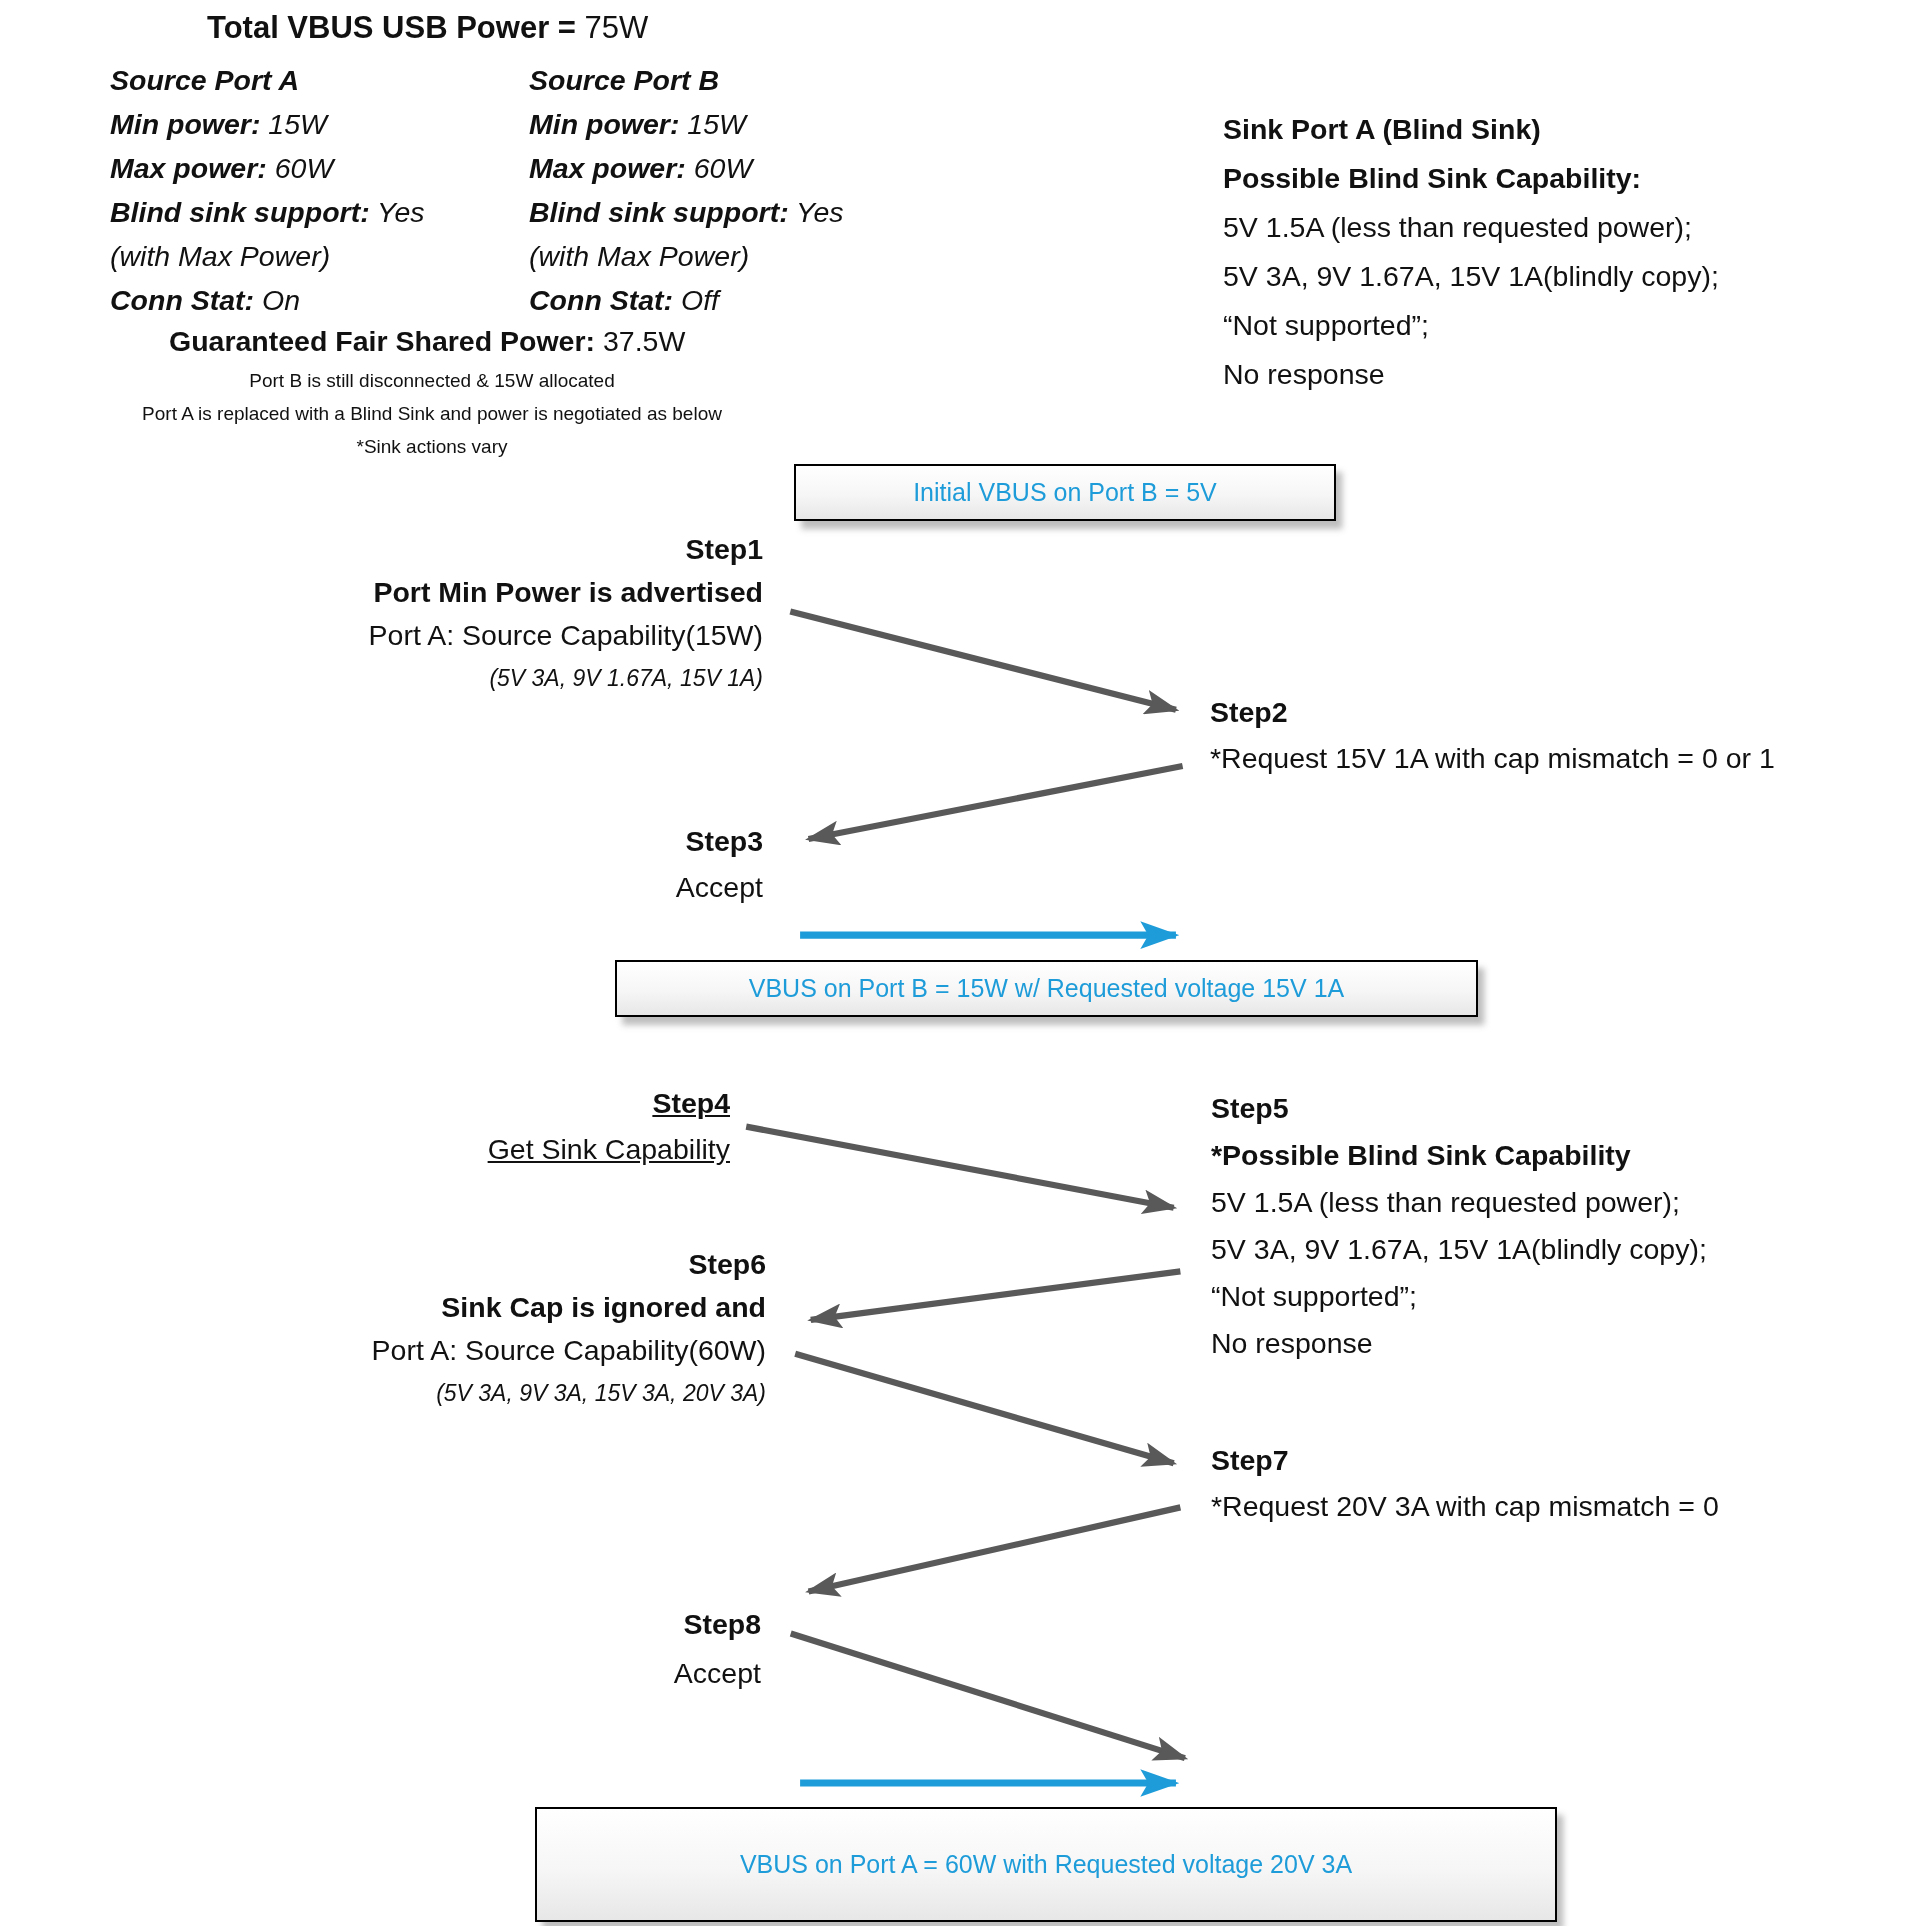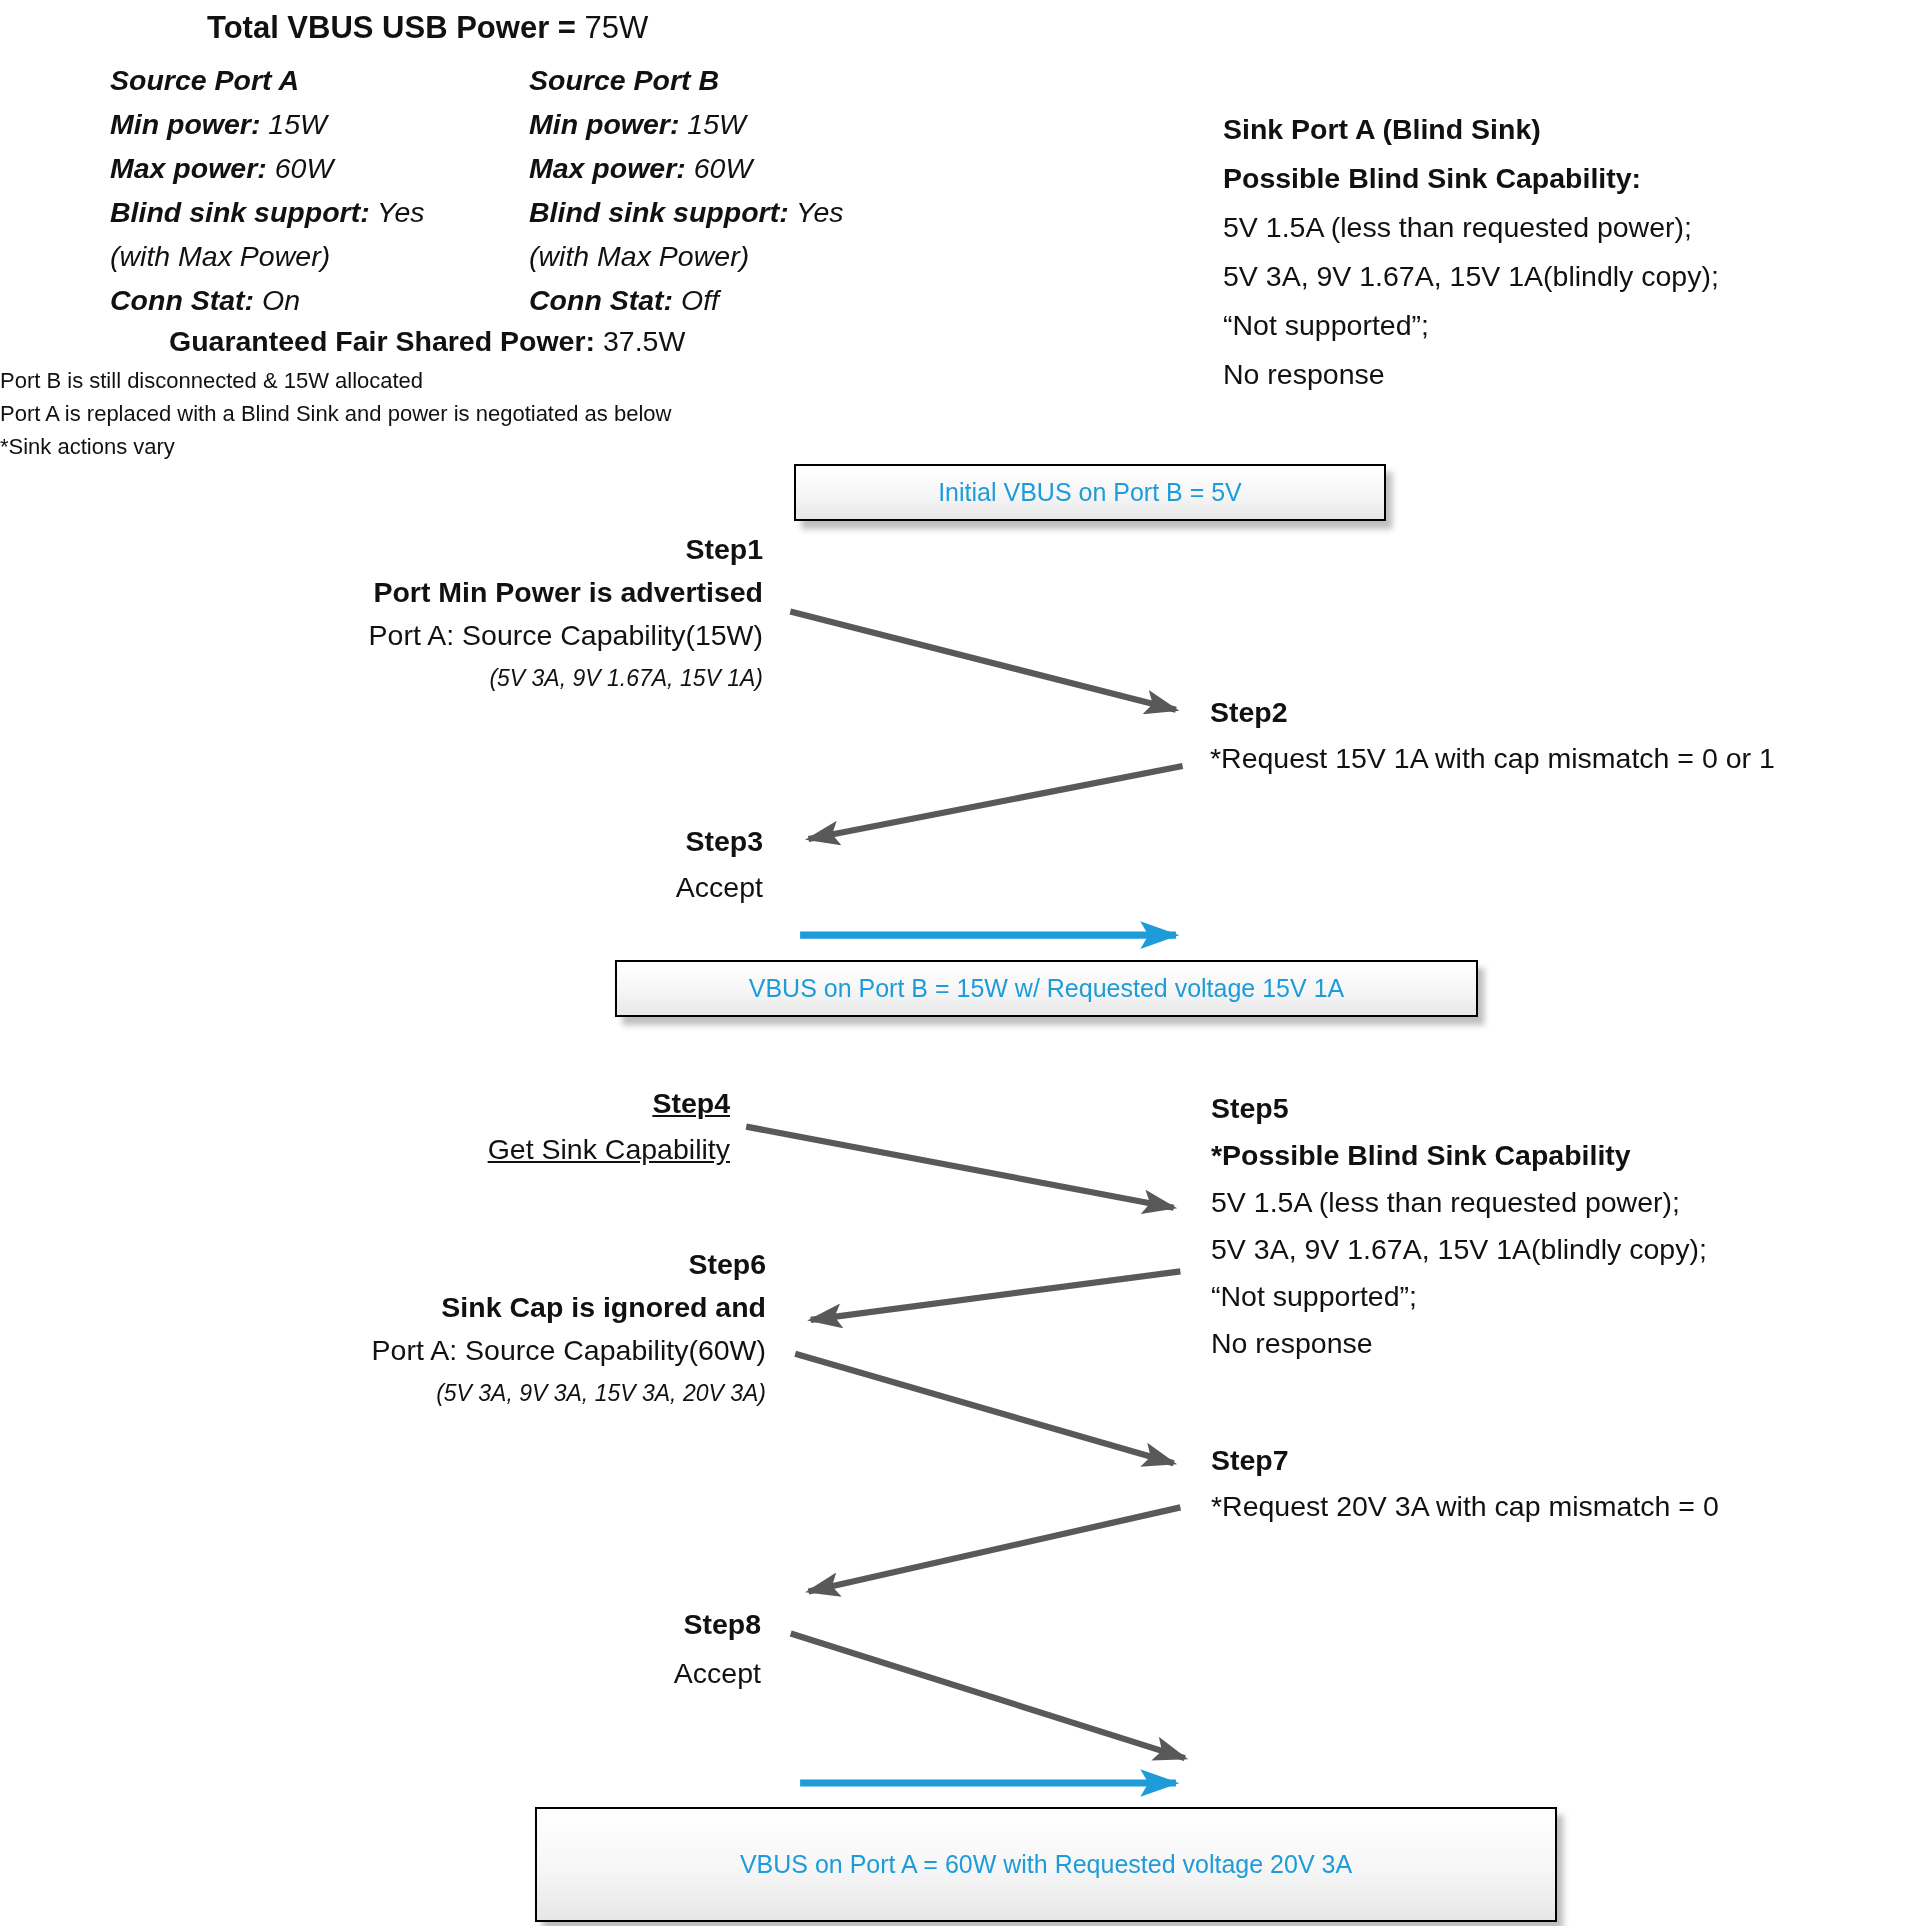--- a/index.html
+++ b/index.html
@@ -19,21 +19,21 @@
   
   .title-line{font-size:31px; line-height:40px; white-space:nowrap;}
 
   
   .port-col{font-size:28.5px; line-height:44px; white-space:nowrap;font-style:italic;}
 
   
   .fair-line{font-size:28.5px; line-height:44px; white-space:nowrap;}
 
   
-  .notes{width:864px; text-align:left; font-size:22px; line-height:33px;}
+  .notes{width:864px; text-align:center; font-size:19px; line-height:33px;}
 
   
   .sink-block{font-size:28.5px; line-height:49px; white-space:nowrap;}
 
   
   .step{white-space:nowrap; font-size:28.5px;}
   .step .small-it{font-size:23px; font-style:italic;}
   .ralign{text-align:right;}
 
   
@@ -89,21 +89,21 @@
 
   <div class="abs sink-block" style="left:1223px; top:105px;">
     <div class="b">Sink Port A (Blind Sink)</div>
     <div class="b">Possible Blind Sink Capability:</div>
     <div>5V 1.5A (less than requested power);</div>
     <div>5V 3A, 9V 1.67A, 15V 1A(blindly copy);</div>
     <div>“Not supported”;</div>
     <div>No response</div>
   </div>
 
-  <div class="abs banner blue-text" style="left:794px; top:464px; width:592px; height:57px;">
+  <div class="abs banner blue-text" style="left:794px; top:464px; width:542px; height:57px;">
     <span>Initial VBUS on Port B = 5V</span>
   </div>
 
   <div class="abs step ralign" style="right:1165px; top:528px; line-height:43px;">
     <div class="b">Step1</div>
     <div class="b">Port Min Power is advertised</div>
     <div>Port A: Source Capability(15W)</div>
     <div class="small-it">(5V 3A, 9V 1.67A, 15V 1A)</div>
   </div>
 

